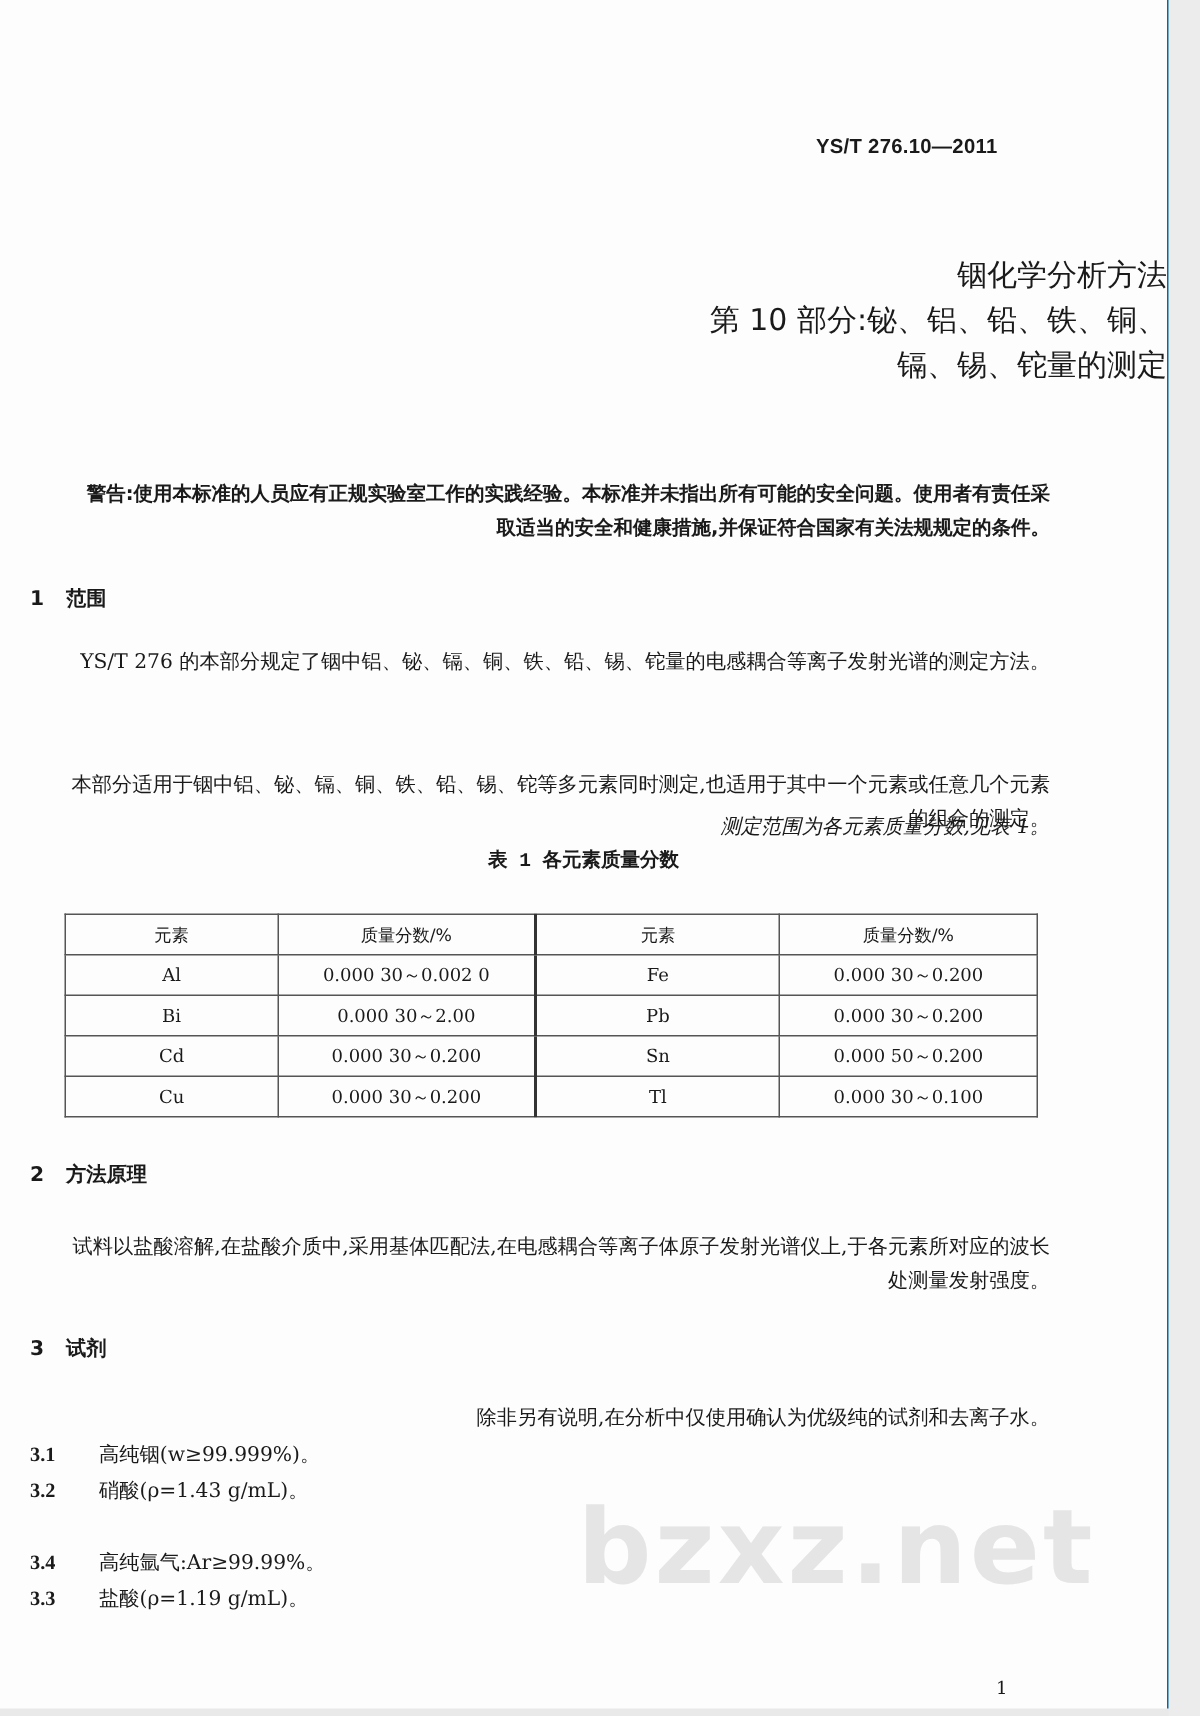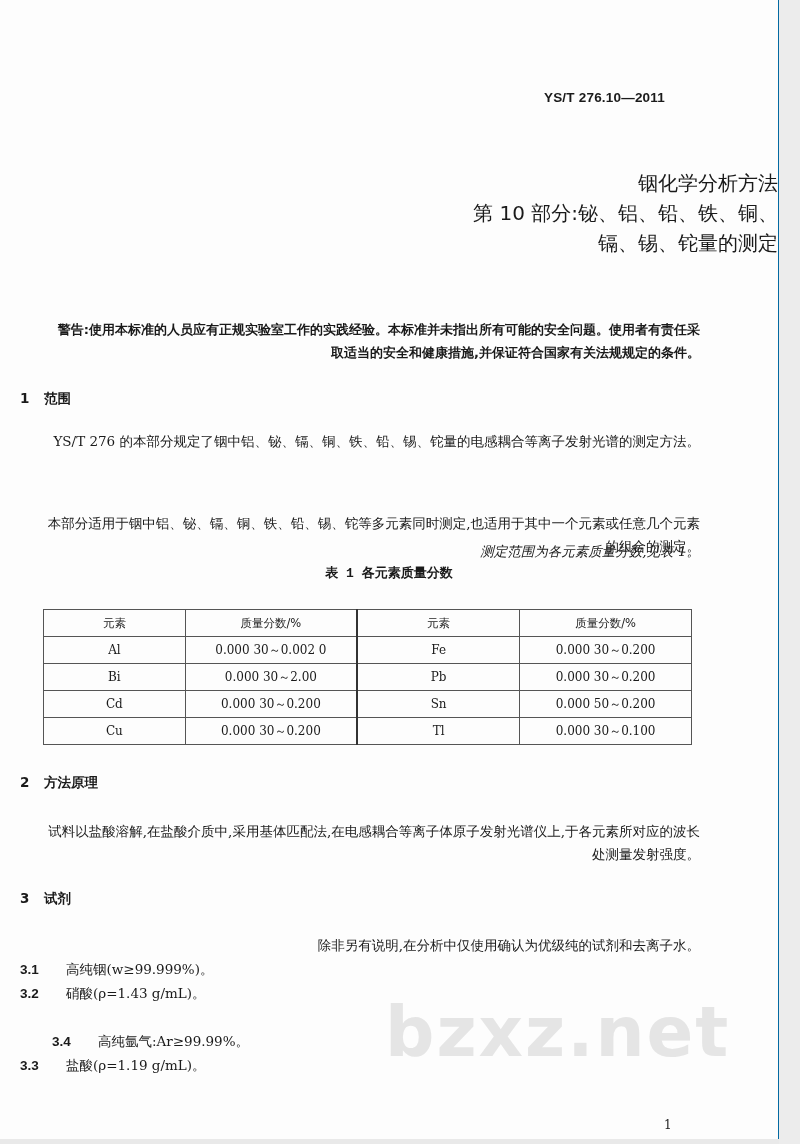--- a/index.html
+++ b/index.html
@@ -68,21 +68,21 @@
     height: 26px; text-align: center; padding: 0;
     font-weight: normal;
   }
   table.elements th { font-family: "DejaVu Sans", "Liberation Sans", sans-serif; font-size: 11.5px; }
   table.elements .mid { border-left: 2px solid #333; }
   .reagent {
     position: absolute; left: 20px; width: 690px;
     font-size: 13.5px; line-height: 23px;
   }
   .reagent .rnum {
-    font-family: Liberation Sans, sans-serif;
+    font-family: Liberation Serif, serif;
     font-weight: bold; display: inline-block; width: 46px;
   }
   .watermark {
     position: absolute; left: 385px; top: 998px;
     font-family: "DejaVu Sans", "Liberation Sans", sans-serif;
     font-weight: bold; font-size: 69px; letter-spacing: 2px;
     color: rgba(200,200,200,0.45);
     pointer-events: none; line-height: 1;
   }
   .page-num {
@@ -167,21 +167,21 @@
 
   <div class="reagent" style="top:958px;">
     <span class="rnum">3.1</span><span>高纯铟(w≥99.999%)。</span>
   </div>
   <div class="reagent" style="top:982px;">
     <span class="rnum">3.2</span><span>硝酸(ρ=1.43 g/mL)。</span>
   </div>
   <div class="reagent" style="top:1006px;margin-top:48px;">
     <span class="rnum">3.3</span><span>盐酸(ρ=1.19 g/mL)。</span>
   </div>
-  <div class="reagent" style="top:1030px;margin-left:32px;">
+  <div class="reagent" style="top:1030px;">
     <span class="rnum">3.4</span><span>高纯氩气:Ar≥99.99%。</span>
   </div>
 
   <div class="watermark">bzxz.net</div>
 
   <div class="page-num">1</div>
 </div>
 
 <div class="gutter"></div>
 

